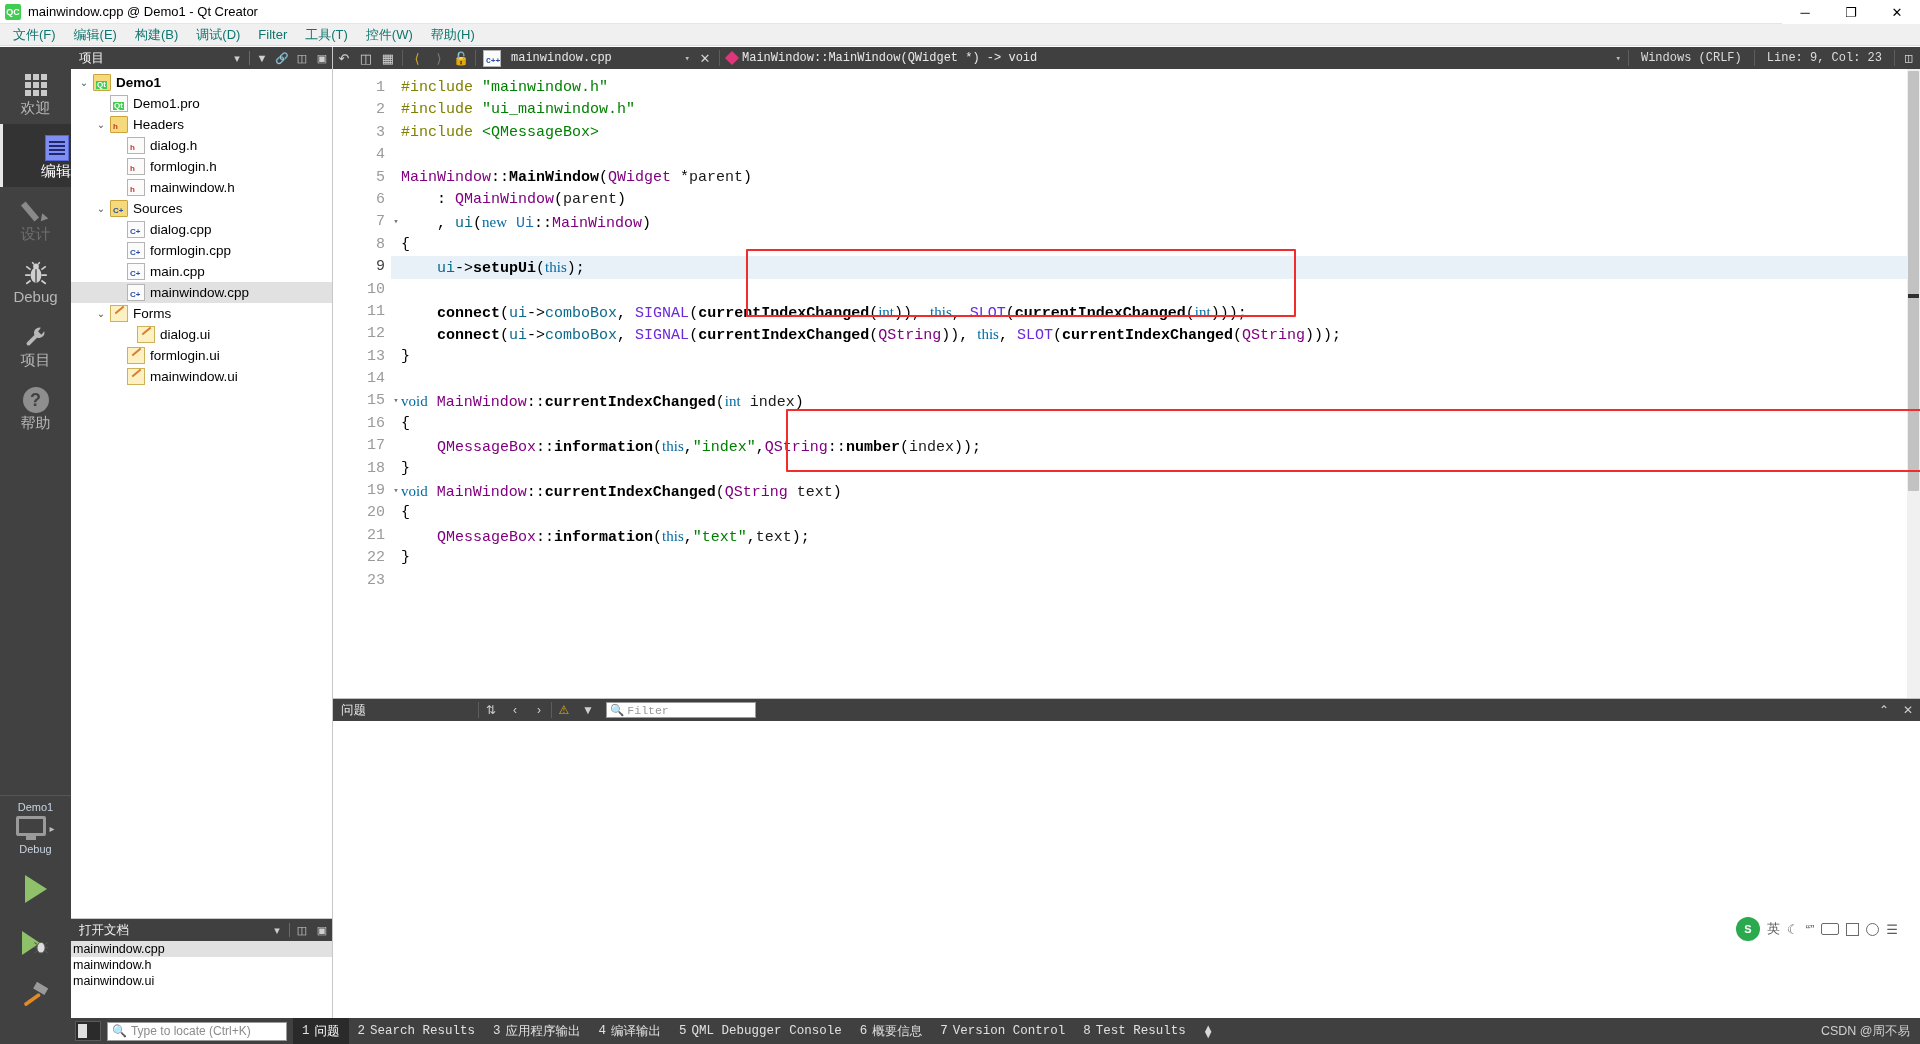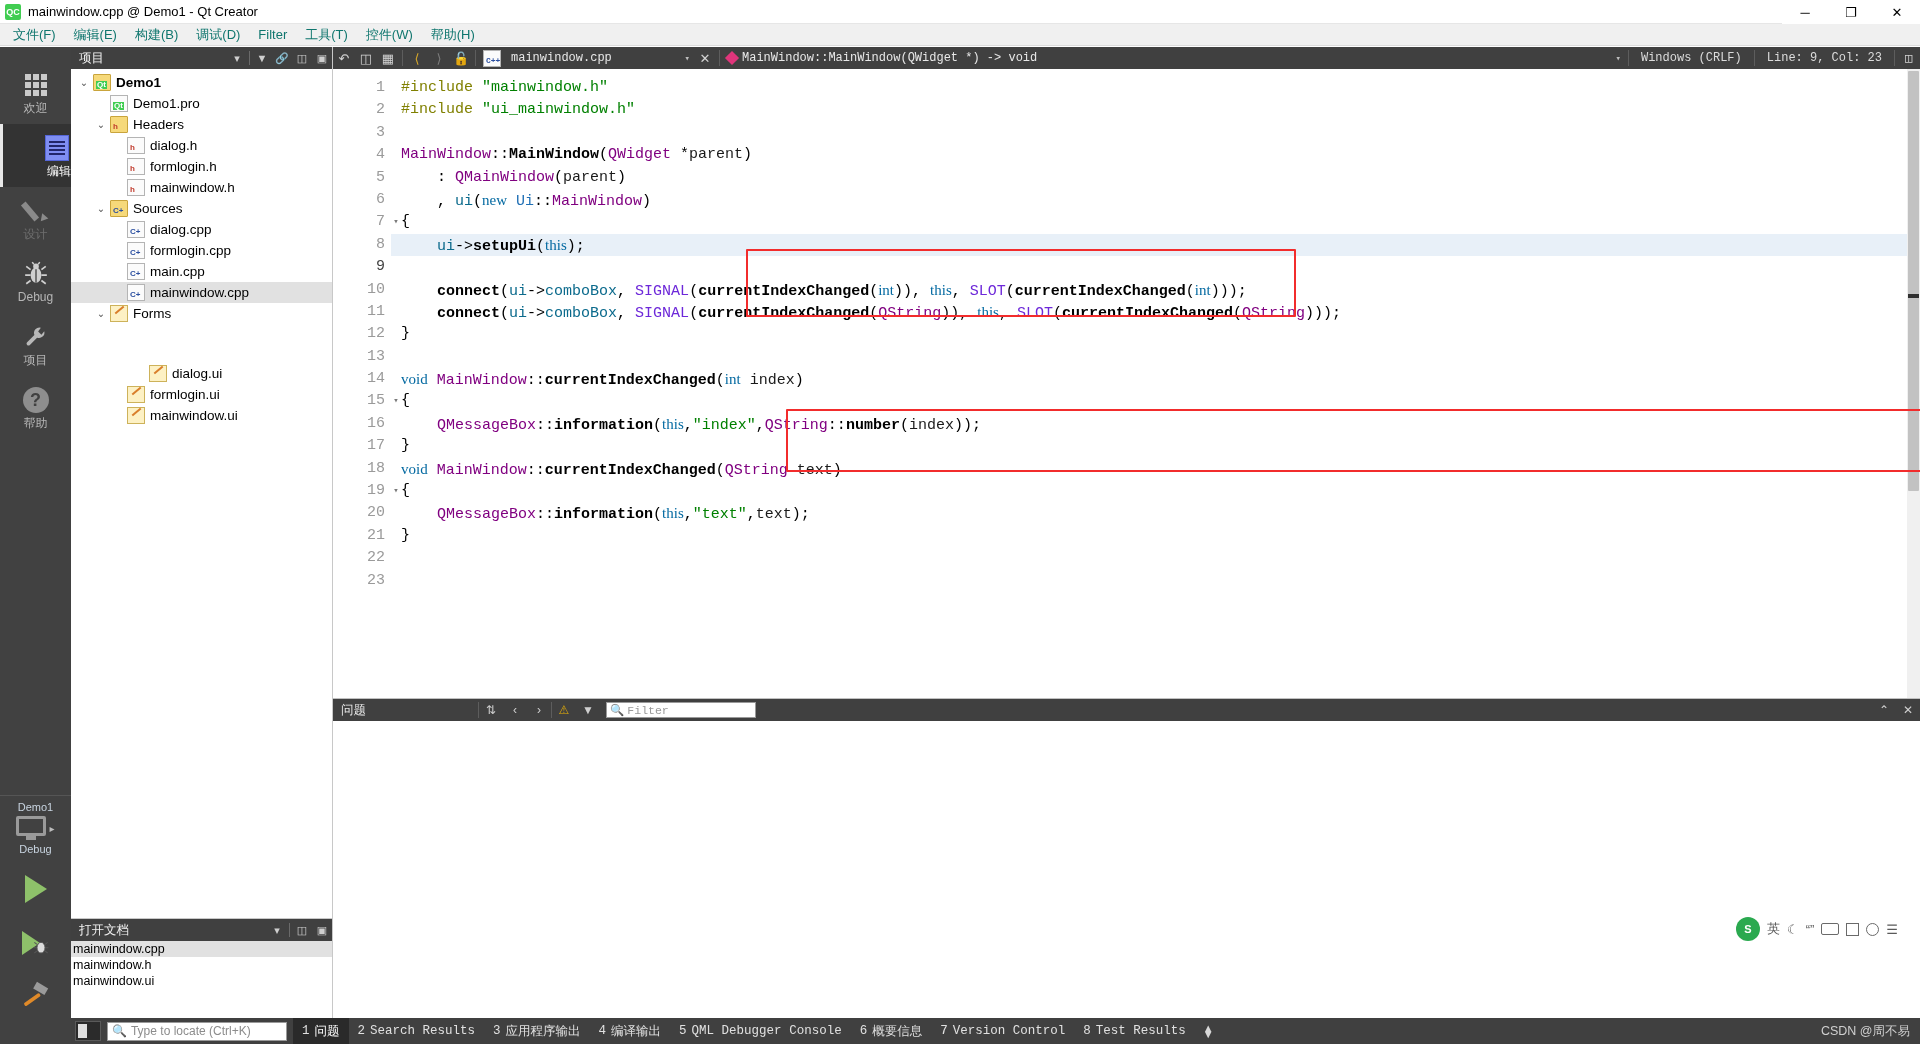--- a/index.html
+++ b/index.html
@@ -51,21 +51,21 @@
     height: 63px; display: flex; flex-direction: column; align-items: center;
     justify-content: center; gap: 3px; color: #b6b6b6; font-size: 11px;
     position: relative;
   }
   .mode-btn.active { background: #333333; color: #ffffff; align-items: flex-end; }
   .mode-btn.active::before {
     content: ""; position: absolute; left: 0; top: 0; bottom: 0; width: 3px; background: #e8e8e8;
   }
   .mode-btn.disabled { color: #6e6e6e; }
   .mode-icon { width: 28px; height: 28px; display: flex; align-items: center; justify-content: center; }
-  .mode-label { font-size: 12px; line-height: 12px; }
+  .mode-label { font-size: 15px; line-height: 12px; }
 
   
   .ico-grid { display: grid; grid-template-columns: repeat(3, 6px); grid-template-rows: repeat(3, 6px); gap: 2px; }
   .ico-grid i { background: #c9c9c9; display: block; }
   
   .ico-edit { width: 24px; height: 26px; background: #7f8ef2; border:1px solid #5566d8; display:flex; flex-direction:column; justify-content:center; gap:2px; padding:3px; }
   .ico-edit i { height: 2px; background: #22266b; display: block; }
   
   .ico-pencil { width: 26px; height: 26px; position: relative; }
   .ico-pencil::before {
@@ -437,21 +437,21 @@
           <span class="ficon fi-file">
             <span class="badge b-cpp">C+</span>
           </span>
           <span class="">mainwindow.cpp</span>
         </div>
         <div class="tree-row" style="padding-left: 21px;">
           <span class="chev">⌄</span>
           <span class="ficon fi-ui"></span>
           <span class="">Forms</span>
         </div>
-        <div class="tree-row" style="padding-left: 60px; margin-top: 39px;">
+        <div class="tree-row" style="padding-left: 48px;">
           <span class="chev empty">⌄</span>
           <span class="ficon fi-ui"></span>
           <span class="">dialog.ui</span>
         </div>
         <div class="tree-row" style="padding-left: 38px;">
           <span class="chev empty">⌄</span>
           <span class="ficon fi-ui"></span>
           <span class="">formlogin.ui</span>
         </div>
         <div class="tree-row" style="padding-left: 38px;">
@@ -543,20 +543,21 @@
           <div class="gl"><span>18</span></div>
           <div class="gl"><span>19</span><span class="gfold">▾</span></div>
           <div class="gl"><span>20</span></div>
           <div class="gl"><span>21</span></div>
           <div class="gl"><span>22</span></div>
           <div class="gl"><span>23</span></div>
         </div>
       <div id="codearea">
           <div class="cl"><span class="tk-pre">#include </span><span class="tk-str">"mainwindow.h"</span></div>
           <div class="cl"><span class="tk-pre">#include </span><span class="tk-str">"ui_mainwindow.h"</span></div>
+          <div class="cl"><span class="tk-pre">#include </span><span class="tk-str">&lt;QMessageBox&gt;</span></div>
           <div class="cl">&nbsp;</div>
           <div class="cl"><span class="tk-cls">MainWindow</span><span class="tk-plain">::</span><span class="tk-fn">MainWindow</span><span class="tk-plain">(</span><span class="tk-cls">QWidget</span><span class="tk-plain"> *</span><span class="tk-local">parent</span><span class="tk-plain">)</span></div>
           <div class="cl"><span class="tk-plain">    : </span><span class="tk-cls">QMainWindow</span><span class="tk-plain">(</span><span class="tk-local">parent</span><span class="tk-plain">)</span></div>
           <div class="cl"><span class="tk-plain">    , </span><span class="tk-field">ui</span><span class="tk-plain">(</span><span class="tk-kw">new</span><span class="tk-plain"> </span><span class="tk-ns">Ui</span><span class="tk-plain">::</span><span class="tk-cls">MainWindow</span><span class="tk-plain">)</span></div>
           <div class="cl"><span class="tk-plain">{</span></div>
           <div class="cl hl"><span class="tk-plain">    </span><span class="tk-field">ui</span><span class="tk-plain">-&gt;</span><span class="tk-fn">setupUi</span><span class="tk-plain">(</span><span class="tk-kw">this</span><span class="tk-plain">);</span></div>
           <div class="cl">&nbsp;</div>
           <div class="cl"><span class="tk-plain">    </span><span class="tk-fn">connect</span><span class="tk-plain">(</span><span class="tk-field">ui</span><span class="tk-plain">-&gt;</span><span class="tk-field">comboBox</span><span class="tk-plain">, </span><span class="tk-macro">SIGNAL</span><span class="tk-plain">(</span><span class="tk-fn">currentIndexChanged</span><span class="tk-plain">(</span><span class="tk-kw">int</span><span class="tk-plain">)), </span><span class="tk-kw">this</span><span class="tk-plain">, </span><span class="tk-macro">SLOT</span><span class="tk-plain">(</span><span class="tk-fn">currentIndexChanged</span><span class="tk-plain">(</span><span class="tk-kw">int</span><span class="tk-plain">)));</span></div>
           <div class="cl"><span class="tk-plain">    </span><span class="tk-fn">connect</span><span class="tk-plain">(</span><span class="tk-field">ui</span><span class="tk-plain">-&gt;</span><span class="tk-field">comboBox</span><span class="tk-plain">, </span><span class="tk-macro">SIGNAL</span><span class="tk-plain">(</span><span class="tk-fn">currentIndexChanged</span><span class="tk-plain">(</span><span class="tk-cls">QString</span><span class="tk-plain">)), </span><span class="tk-kw">this</span><span class="tk-plain">, </span><span class="tk-macro">SLOT</span><span class="tk-plain">(</span><span class="tk-fn">currentIndexChanged</span><span class="tk-plain">(</span><span class="tk-cls">QString</span><span class="tk-plain">)));</span></div>
           <div class="cl"><span class="tk-plain">}</span></div>

